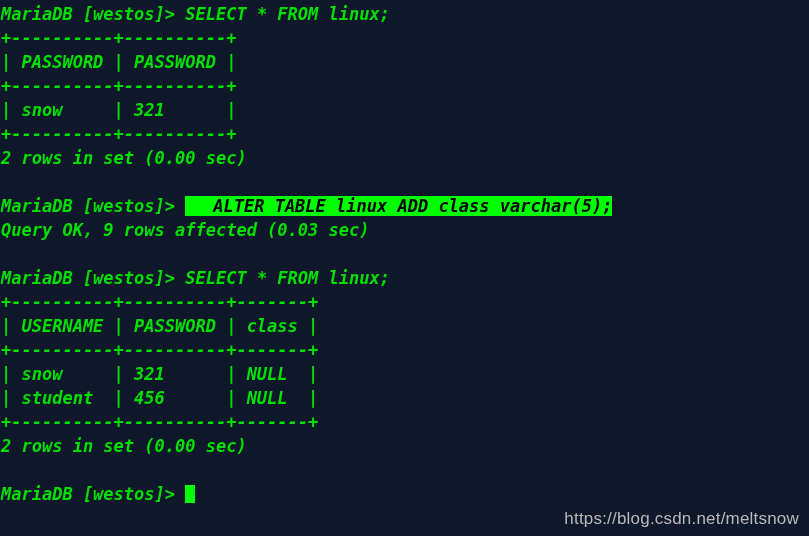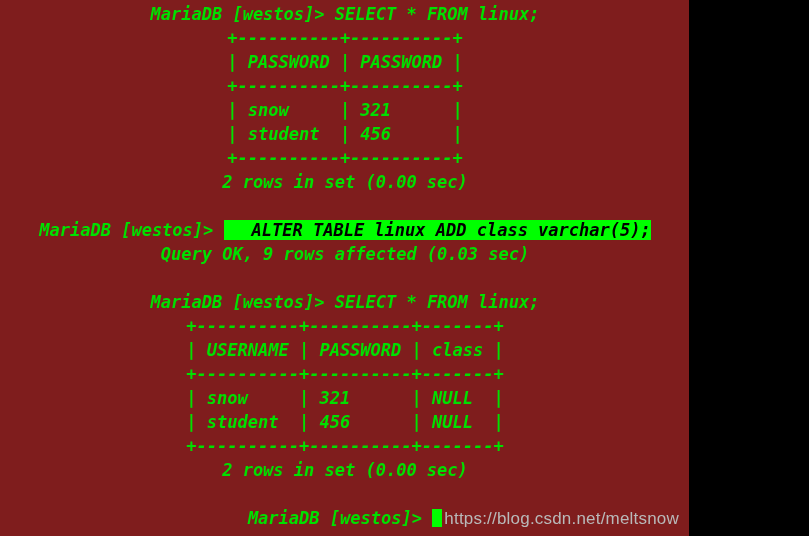--- a/index.html
+++ b/index.html
@@ -12,26 +12,25 @@
     width: 809px;
     height: 536px;
     overflow: hidden;
     position: relative;
     font-family: "DejaVu Sans Mono", "Liberation Mono", monospace;
   }
   #terminal {
     position: absolute;
     left: 0;
     top: 0;
-    width: 689px;
+    width: 809px;
     height: 536px;
-    background: #7f1d1d;
+    background: #0f172a;
     padding: 2px 0 0 0;
     box-sizing: border-box;
-    text-align: center;
   }
   .line {
     height: 24px;
     line-height: 24px;
     font-size: 17px;
     font-weight: bold;
     font-style: italic;
     color: #00e000;
     white-space: pre;
     letter-spacing: 0px;
@@ -72,21 +71,20 @@
 </head>
 <body>
 
 <div id="terminal">
   <div id="terminal-lines">
       <div class="line"><span class="seg">MariaDB [westos]&gt; </span><span class="seg">SELECT * FROM linux;</span></div>
       <div class="line"><span class="seg">+----------+----------+</span></div>
       <div class="line"><span class="seg">| PASSWORD | PASSWORD |</span></div>
       <div class="line"><span class="seg">+----------+----------+</span></div>
       <div class="line"><span class="seg">| snow     | 321      |</span></div>
-      <div class="line"><span class="seg">| student  | 456      |</span></div>
       <div class="line"><span class="seg">+----------+----------+</span></div>
       <div class="line"><span class="seg">2 rows in set (0.00 sec)</span></div>
       <div class="line blank"><span class="seg"> </span></div>
       <div class="line"><span class="seg">MariaDB [westos]&gt; </span><span class="seg highlight">ALTER TABLE linux ADD class varchar(5);</span></div>
       <div class="line"><span class="seg">Query OK, 9 rows affected (0.03 sec)</span></div>
       <div class="line blank"><span class="seg"> </span></div>
       <div class="line"><span class="seg">MariaDB [westos]&gt; </span><span class="seg">SELECT * FROM linux;</span></div>
       <div class="line"><span class="seg">+----------+----------+-------+</span></div>
       <div class="line"><span class="seg">| USERNAME | PASSWORD | class |</span></div>
       <div class="line"><span class="seg">+----------+----------+-------+</span></div>

